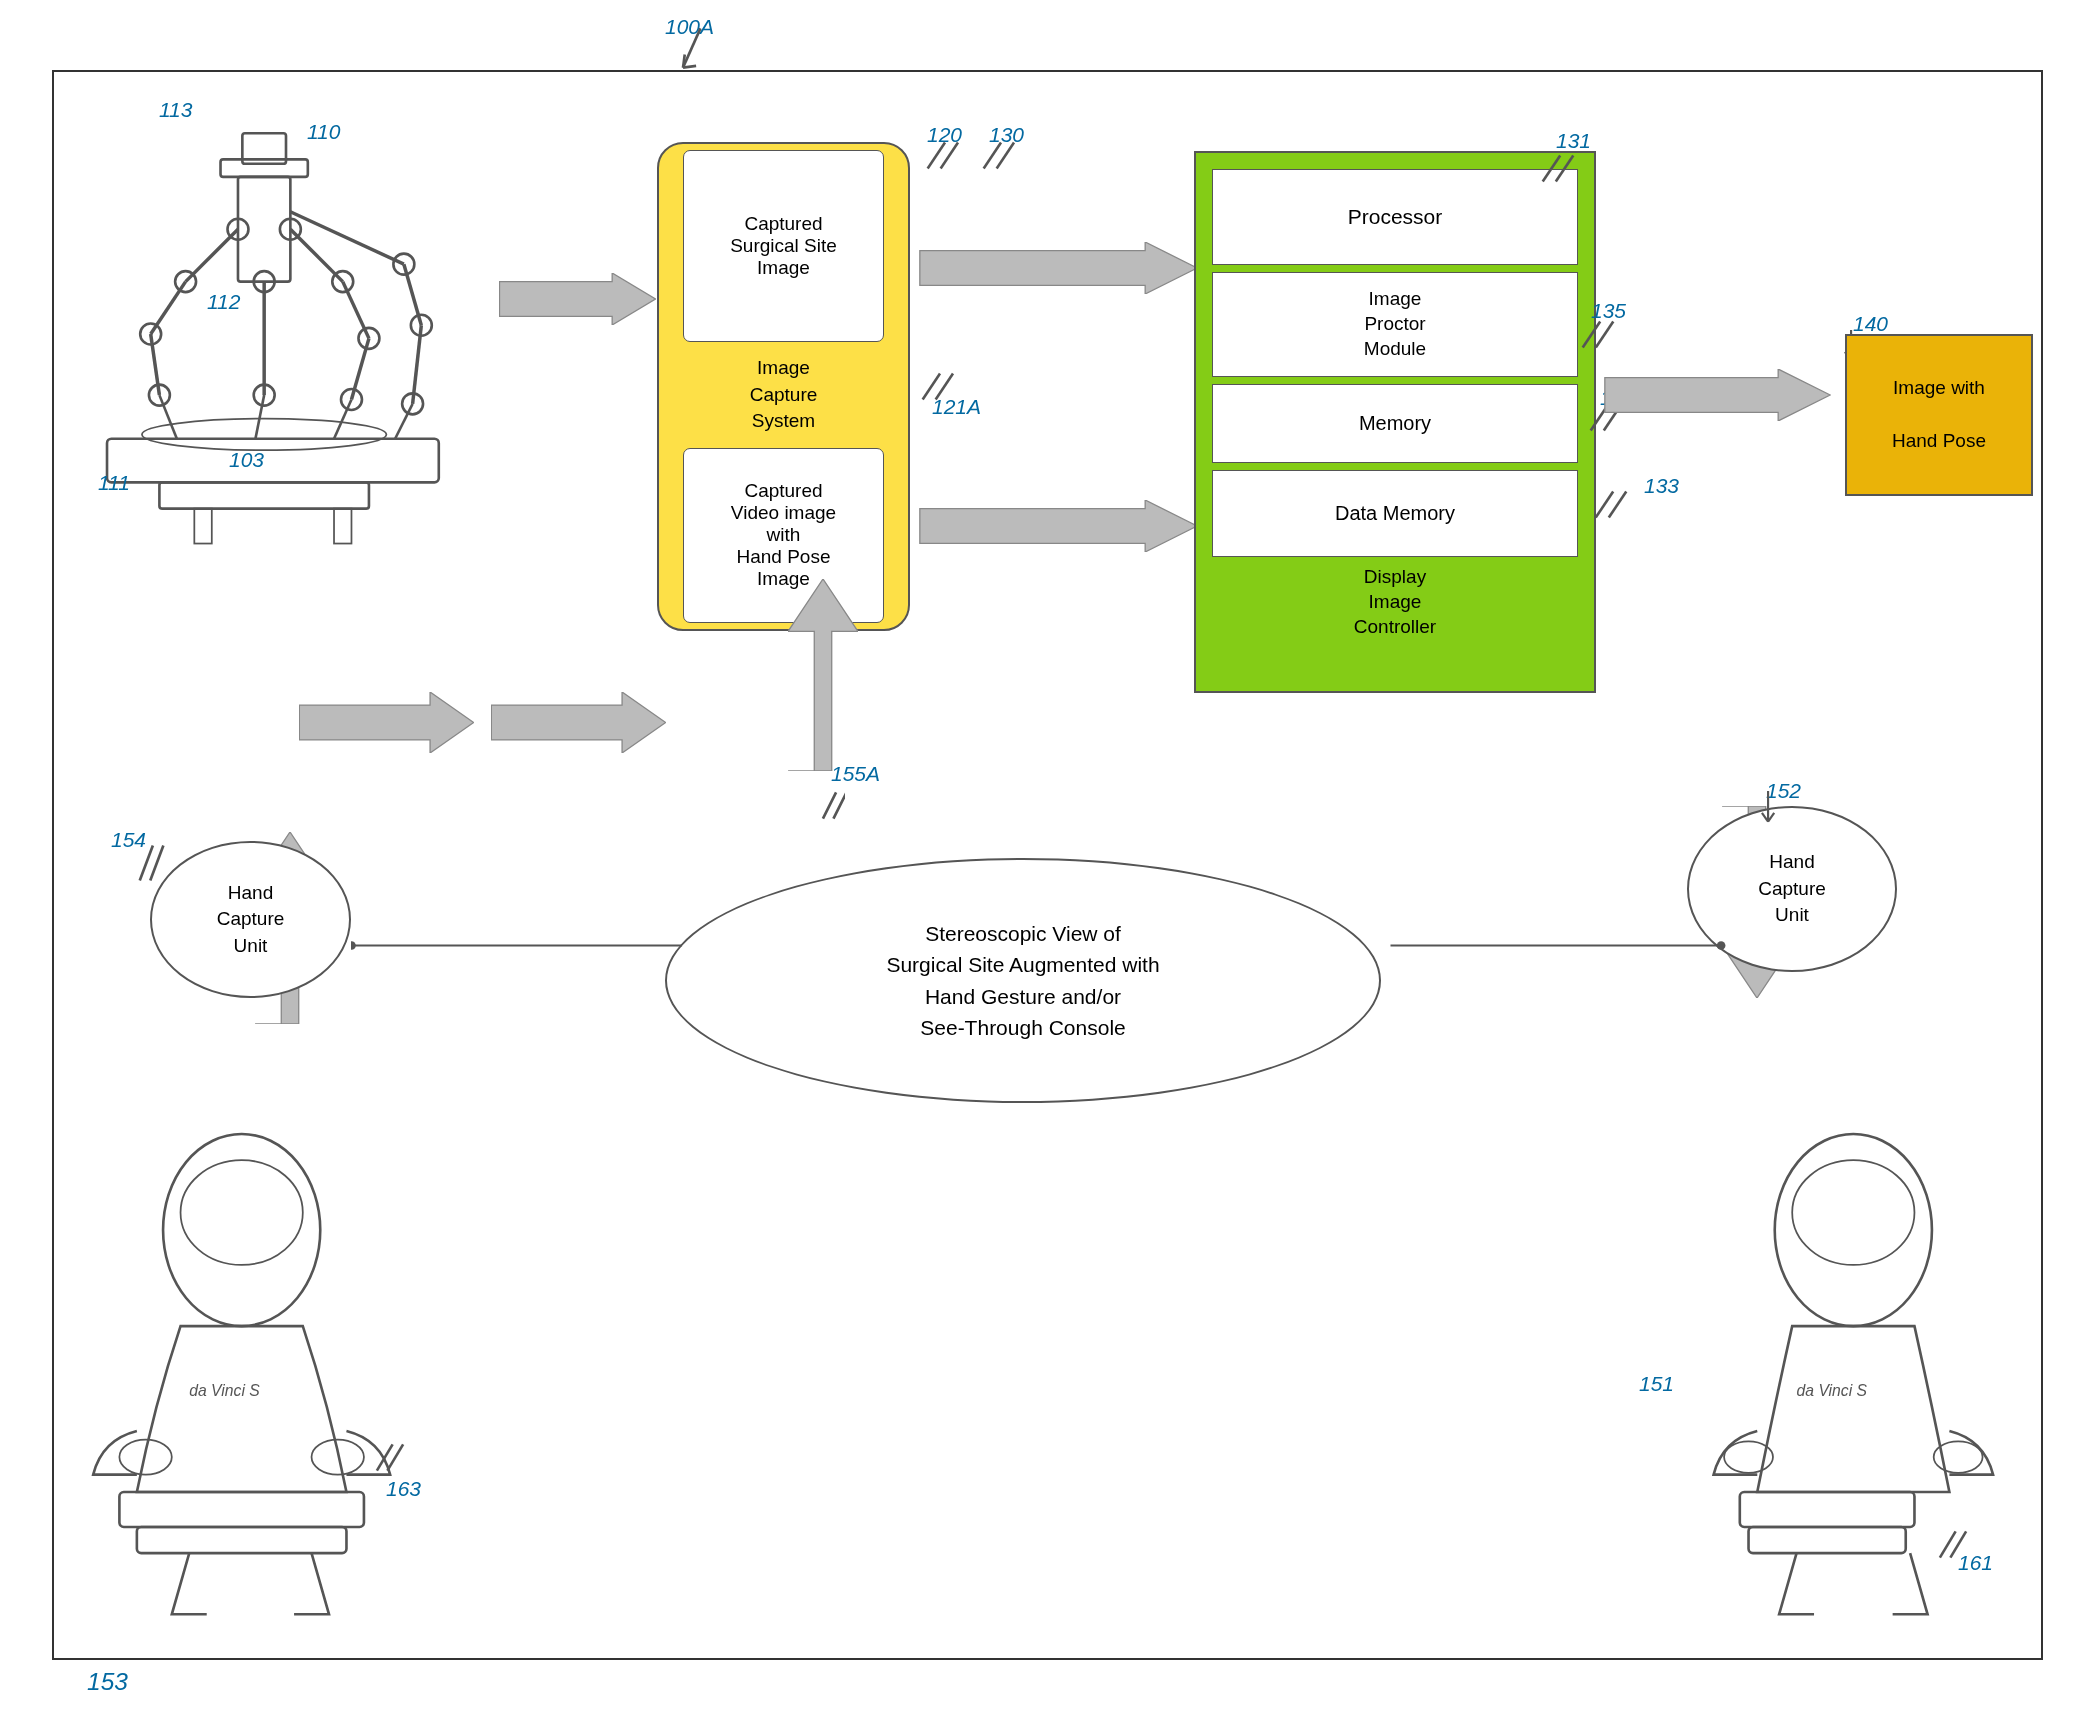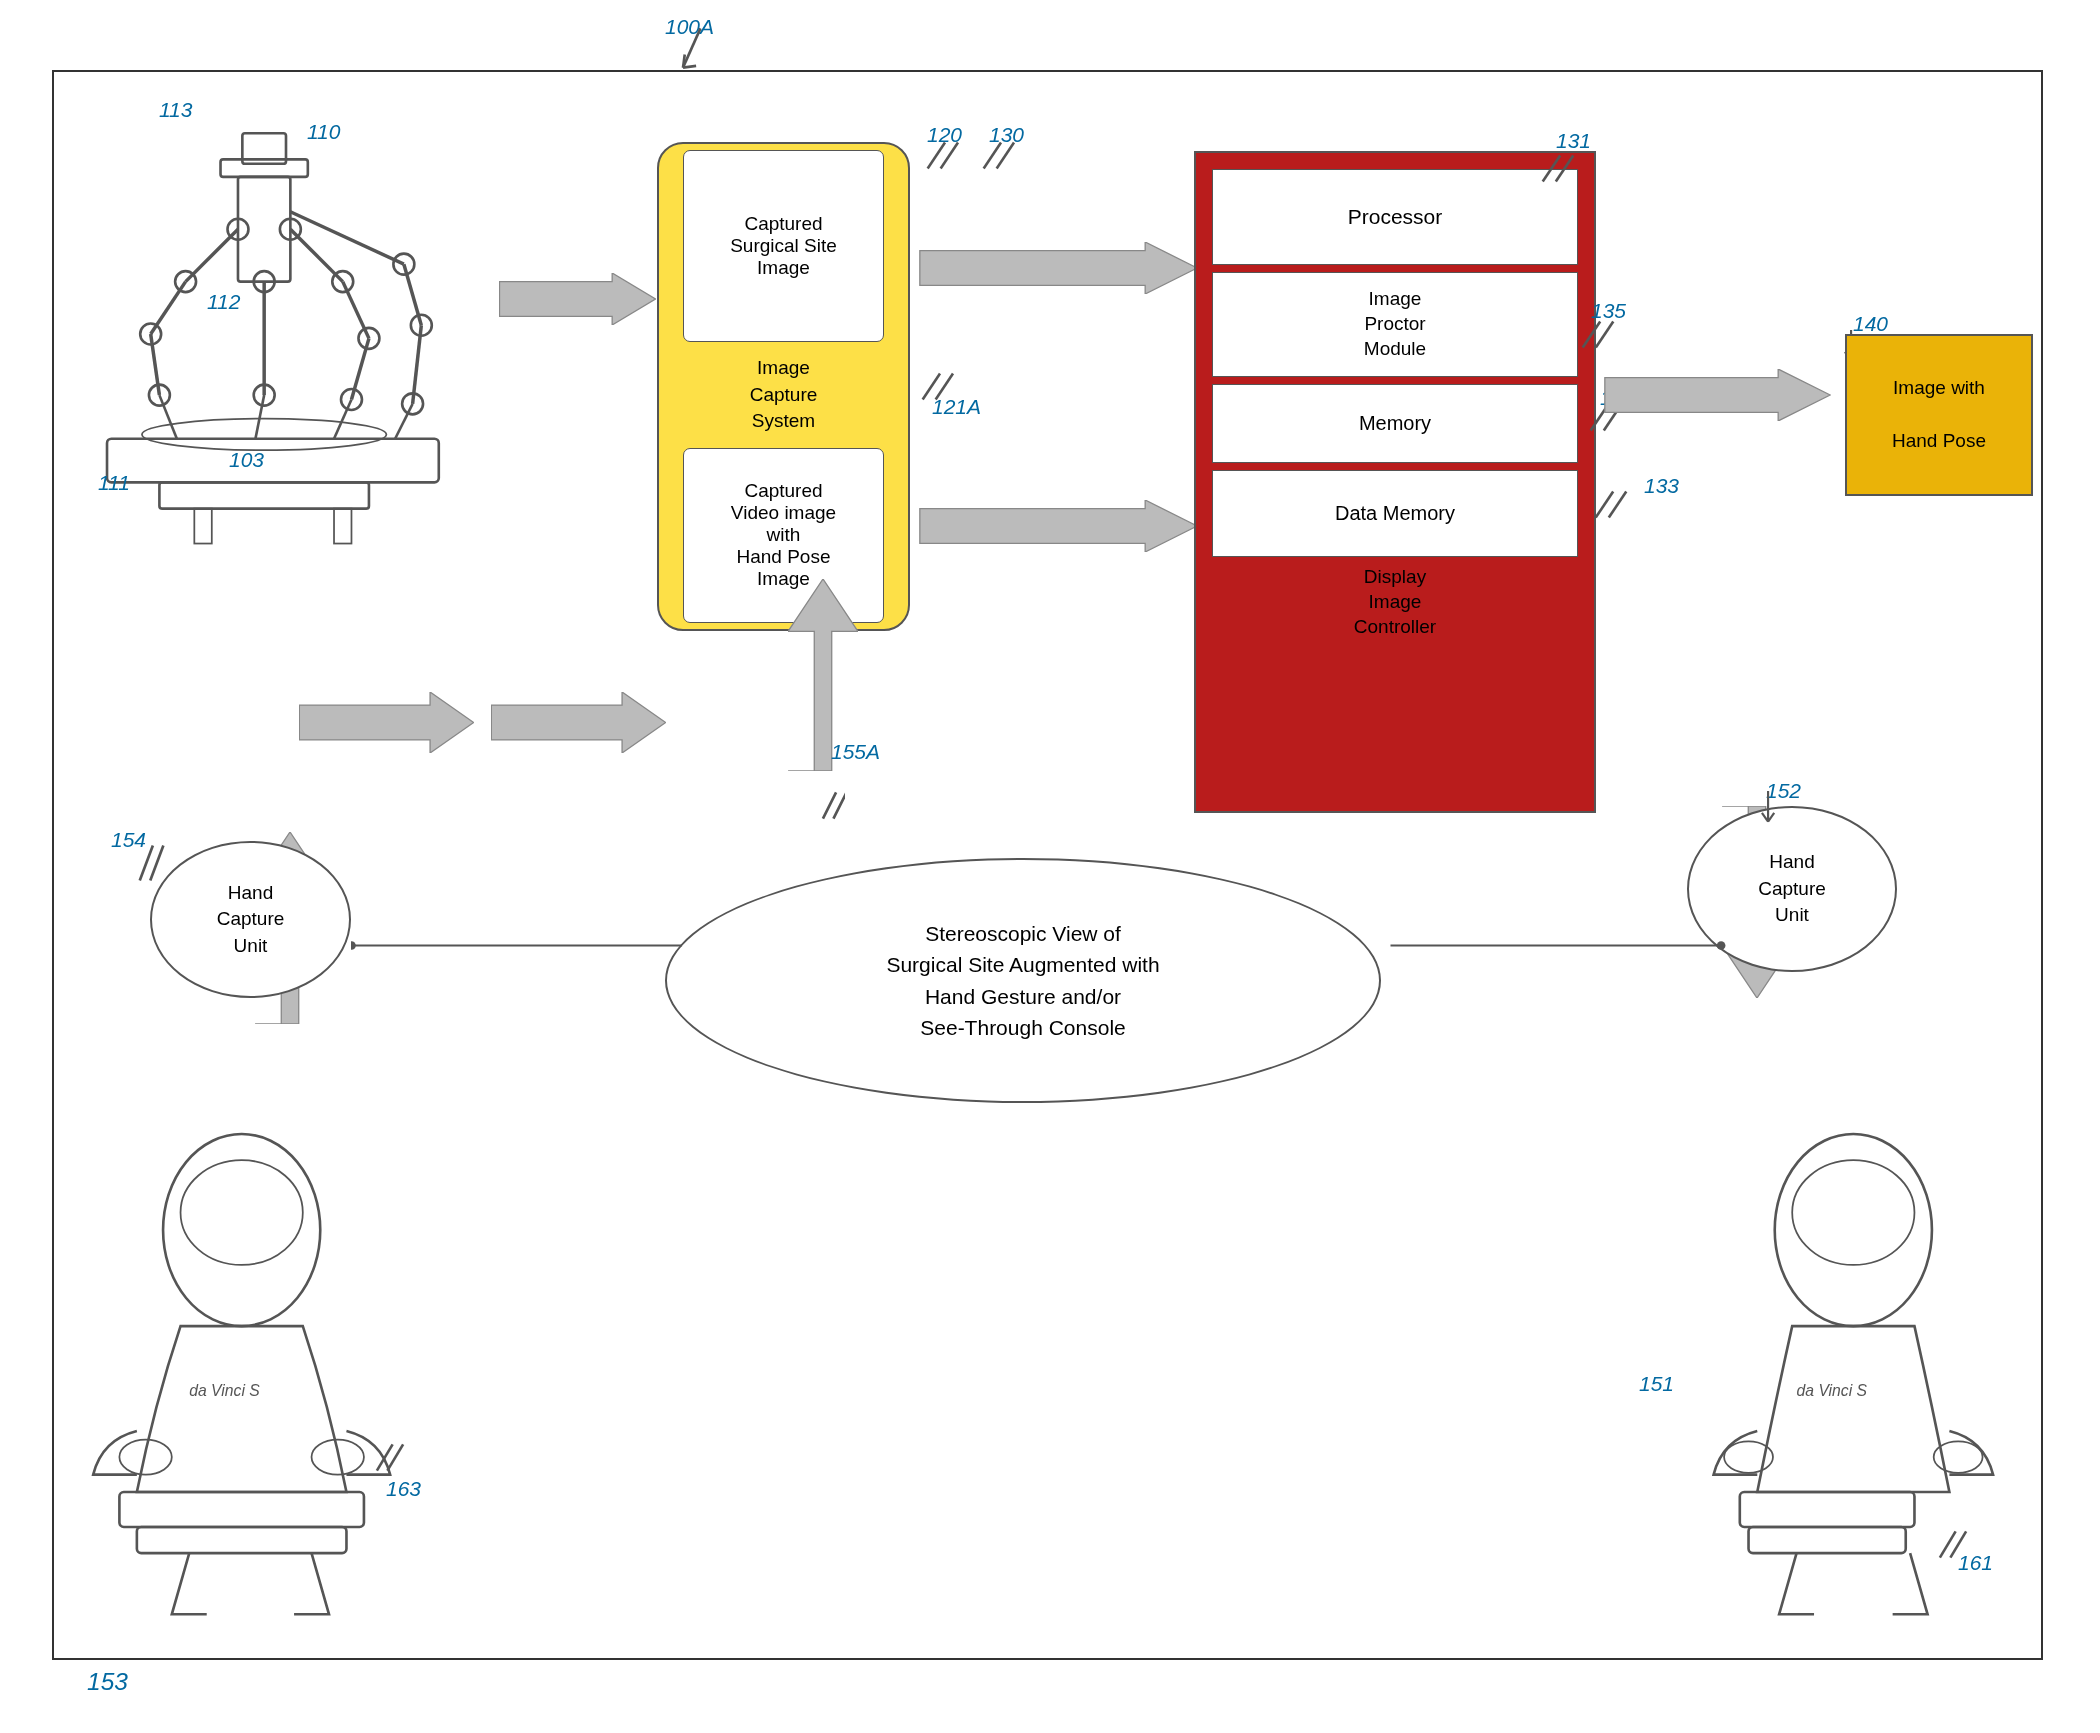--- a/index.html
+++ b/index.html
@@ -189,21 +189,21 @@
 
   <svg style="position:absolute; top:297px; left:860px; width:52px; height:35px;" viewBox="0 0 60 40" width="52" height="35">
     <line x1="10" y1="35" x2="30" y2="5" stroke="#555" stroke-width="3"></line>
     <line x1="25" y1="35" x2="45" y2="5" stroke="#555" stroke-width="3"></line>
   </svg>
 
   <svg style="position:absolute; top:428px; left:865px; width:279px; height:52px;" viewBox="0 0 320 60" width="279" height="52">
     <polygon points="0,10 260,10 260,0 320,30 260,60 260,50 0,50" fill="#bbb" stroke="#888" stroke-width="1.5"></polygon>
   </svg>
 
-  <div style="position:absolute; top:79px; left:1140px; width:402px; height:662px; border: 2.6px solid #555; background:#b91c1c;">
+  <div style="position:absolute; top:79px; left:1140px; width:402px; height:542px; border: 2.6px solid #555; background:#84cc16;">
 
     <div class="box-inner" style="margin:15.7px 15.7px 7px 15.7px; height:96px; font-size:21px;">
       <span>Processor</span>
     </div>
 
     <div class="box-inner" style="margin:7px 15.7px 7px 15.7px; height:105px; flex-direction:column; font-size:19px; line-height:1.3;">
       <span>Image</span>
       <span>Proctor</span>
       <span>Module</span>
     </div>
@@ -261,21 +261,21 @@
   <div class="box-rect" style="top:262px; left:1791px; width:188px; height:162px; font-size:19px; text-align:center; line-height:1.4;">
     <span>Image with</span>
       <br>
     <span>Hand Pose</span>
   </div>
 
   <svg style="position:absolute; top:507px; left:734px; width:70px; height:192px;" viewBox="0 0 80 220" width="70" height="192">
     <polygon points="0,220 30,220 30,60 0,60 40,0 80,60 50,60 50,220" fill="#bbb" stroke="#888" stroke-width="1.5"></polygon>
   </svg>
 
-  <div class="ref" style="top:668px; left:777px;">155A</div>
+  <div class="ref" style="top:690px; left:777px;">155A</div>
   <svg style="position:absolute; top:716px; left:760px; width:31px; height:35px;" viewBox="0 0 35 40" width="31" height="35">
     <line x1="10" y1="35" x2="25" y2="5" stroke="#555" stroke-width="3"></line>
     <line x1="22" y1="35" x2="37" y2="5" stroke="#555" stroke-width="3"></line>
   </svg>
 
   <svg style="position:absolute; top:620px; left:245px; width:175px; height:61px;" viewBox="0 0 200 70" width="175" height="61">
     <polygon points="0,15 150,15 150,0 200,35 150,70 150,55 0,55" fill="#bbb" stroke="#888" stroke-width="1.5"></polygon>
   </svg>
 
   <svg style="position:absolute; top:620px; left:437px; width:175px; height:61px;" viewBox="0 0 200 70" width="175" height="61">

